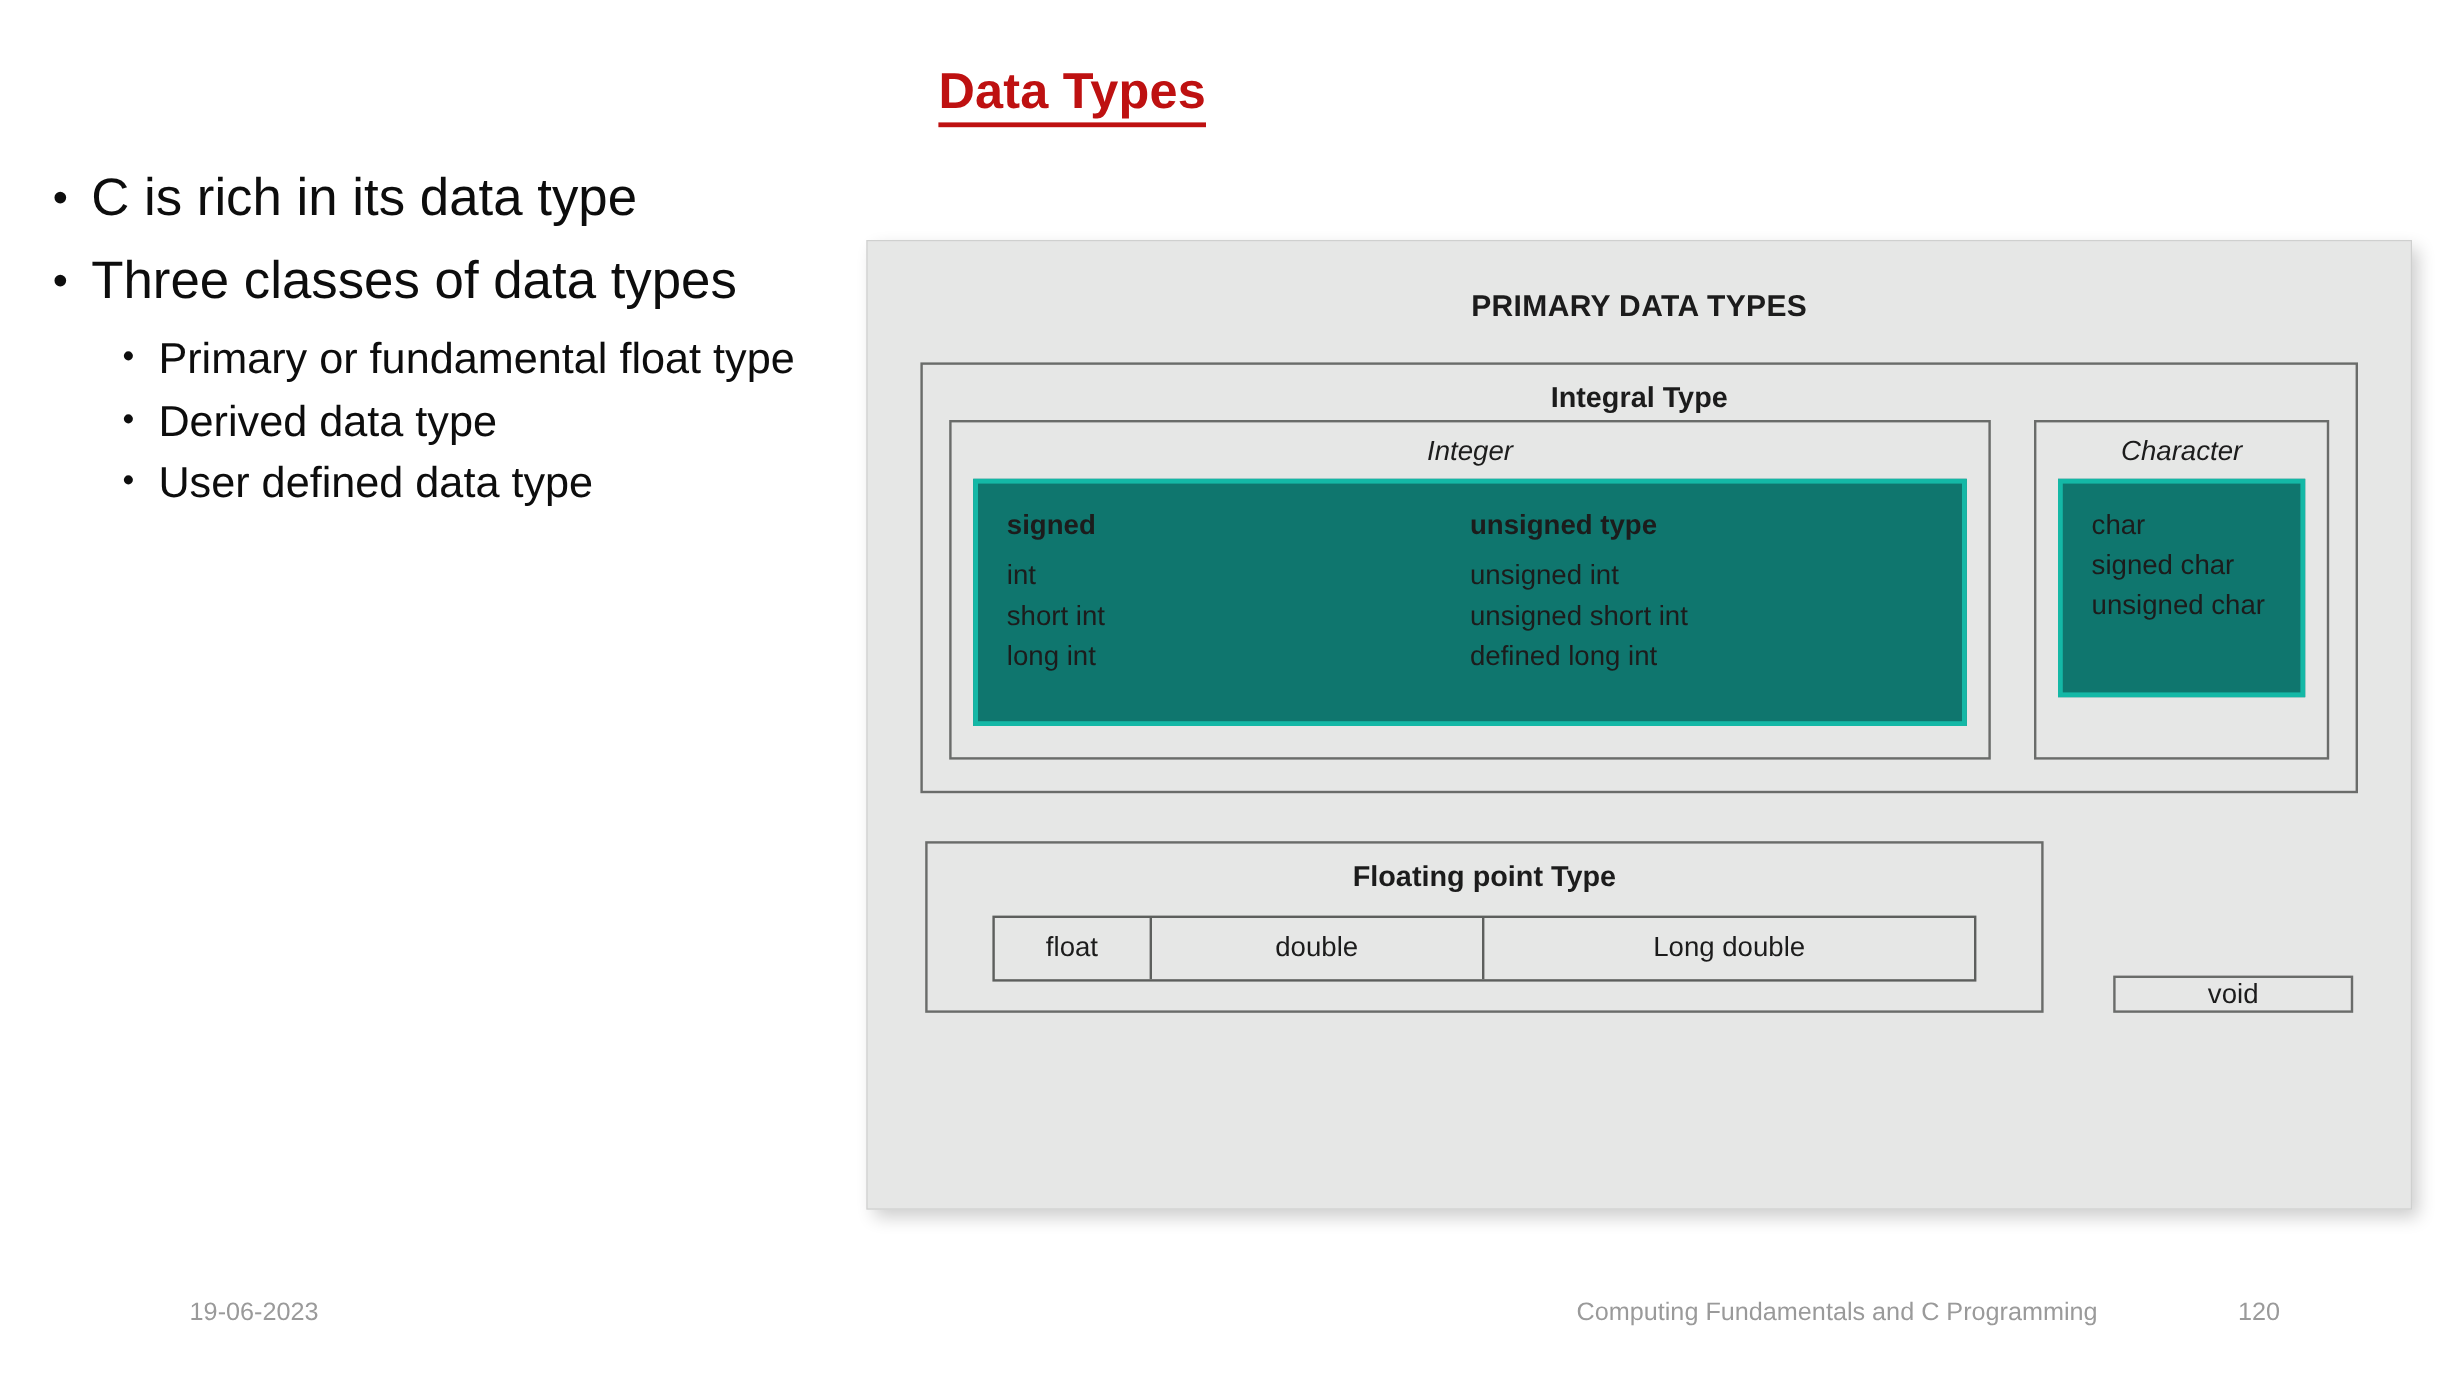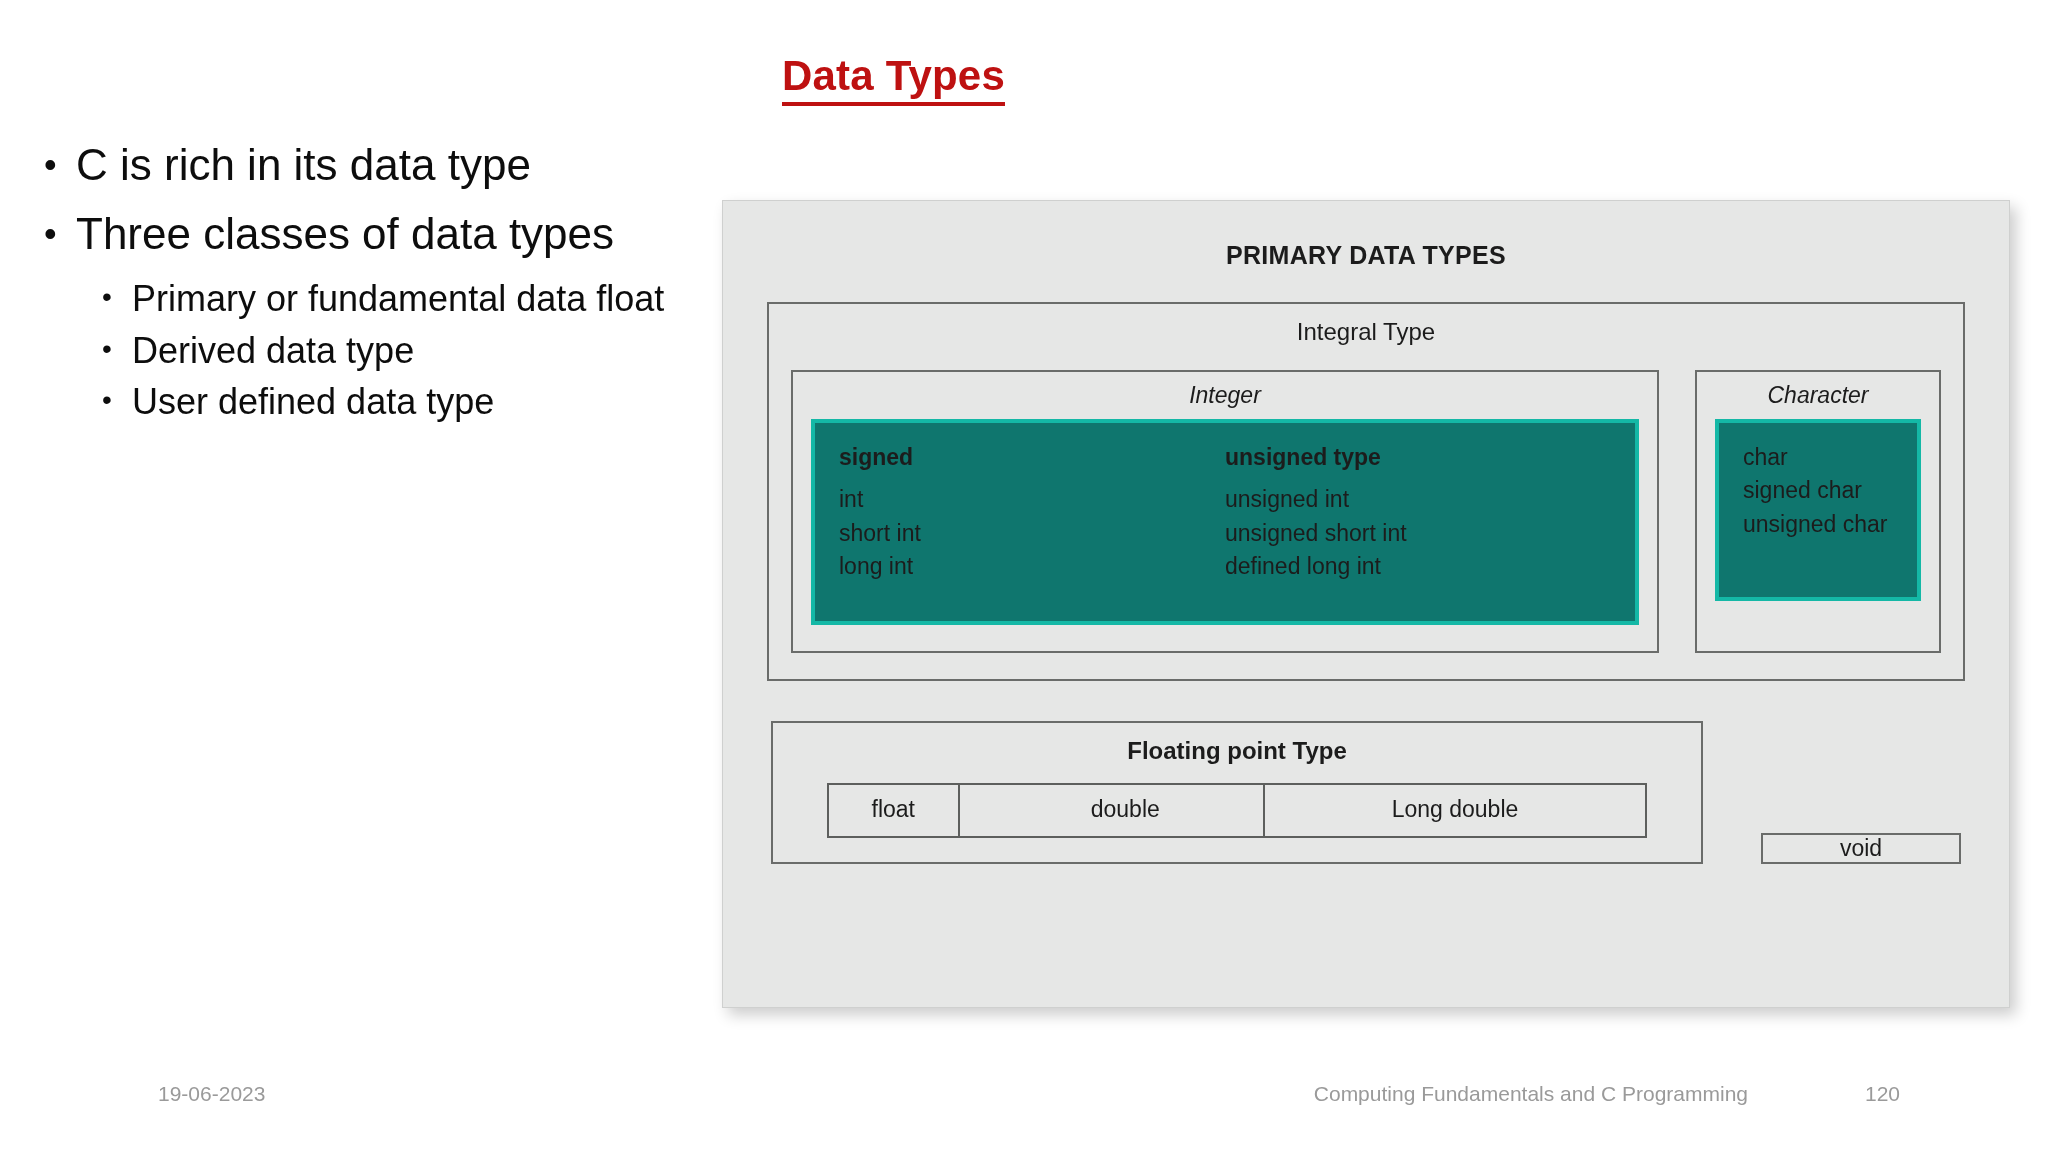--- a/index.html
+++ b/index.html
@@ -101,23 +101,23 @@
   }
 
   
   .integral-panel {
     margin: 0 18px;
     padding: 14px 22px 26px 22px;
   }
   .integral-title {
     text-align: center;
     font-size: 24px;
-    font-weight: normal;
-    color: #1c1c1c;
-    margin-bottom: 24px;
+    font-weight: bold;
+    color: #1c1c1c;
+    margin-bottom: 4px;
   }
   .integral-row {
     display: flex;
     gap: 36px;
     align-items: stretch;
   }
   .integer-panel {
     flex: 1 1 auto;
     padding: 10px 18px 26px 18px;
   }
@@ -192,21 +192,21 @@
   .float-cell {
     font-size: 23px;
     color: #1c1c1c;
     text-align: center;
     padding: 11px 6px 13px 6px;
     border-right: 2px solid #5d5f5d;
     box-sizing: border-box;
   }
   .float-cell:last-child { border-right: none; }
   .fc-0 { flex: 0 0 16%; }
-  .fc-1 { flex: 0 0 34%; margin-left: 28px; }
+  .fc-1 { flex: 0 0 34%; }
   .fc-2 { flex: 1 1 auto; }
 
   .void-panel {
     flex: 0 0 200px;
     display: flex;
     align-items: center;
     justify-content: center;
   }
   .void-label {
     font-size: 23px;
@@ -241,21 +241,21 @@
     <span>C is rich in its data type</span>
   </div>
 
   <div class="b1">
     <span class="dot">•</span>
     <span>Three classes of data types</span>
   </div>
 
   <div class="b2">
     <span class="dot">•</span>
-    <span>Primary or fundamental data float</span>
+    <span>Primary or fundamental float type</span>
   </div>
 
   <div class="b2">
     <span class="dot">•</span>
     <span>Derived data type</span>
   </div>
 
   <div class="b2">
     <span class="dot">•</span>
     <span>User defined data type</span>

